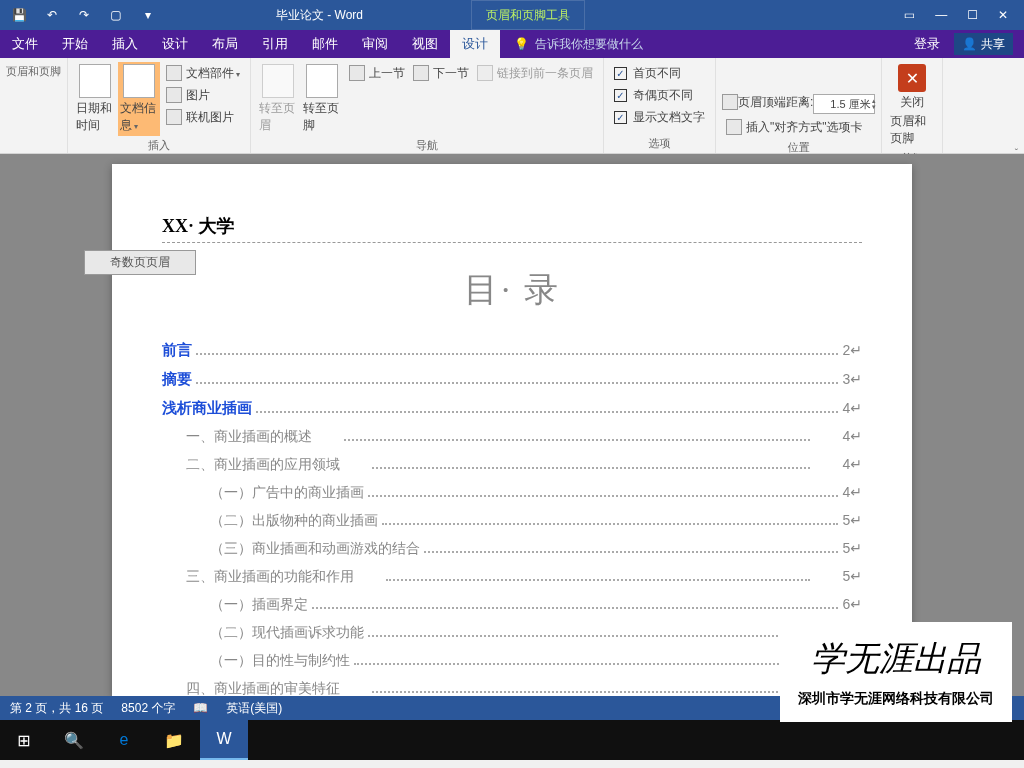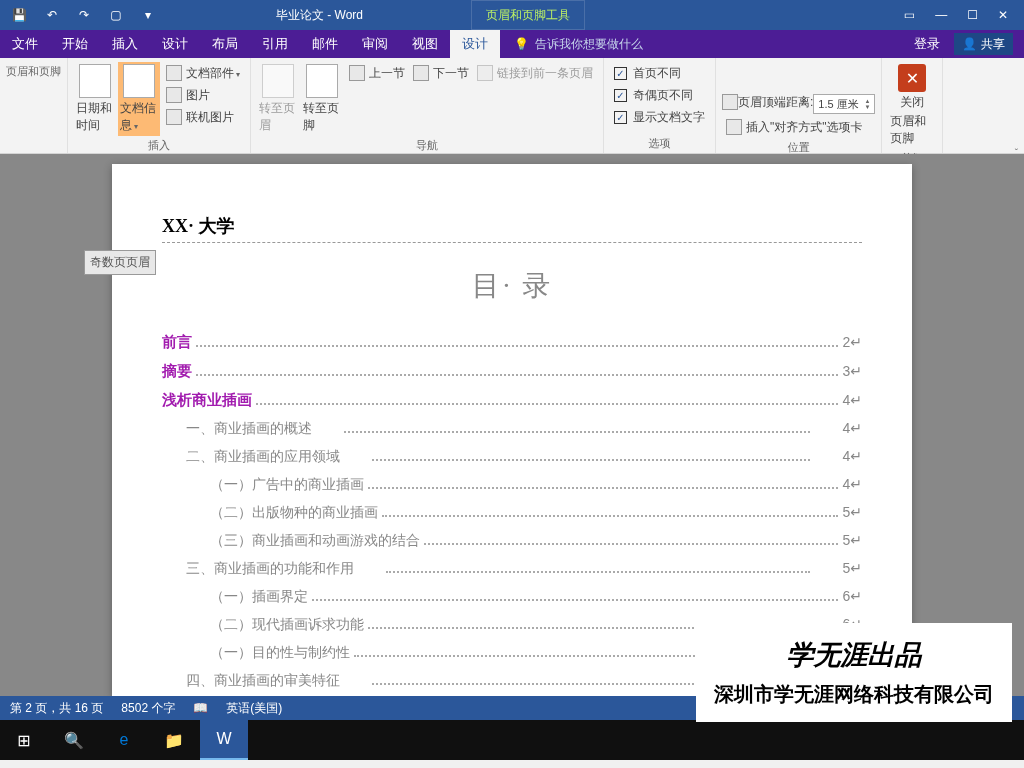--- a/index.html
+++ b/index.html
@@ -24,50 +24,50 @@
 .ribbon-group-label { text-align: center; font-size: 11px; color: #666; padding-top: 2px; }
 .ribbon-row { display: flex; gap: 2px; align-items: flex-start; }
 .big-btn { width: 42px; display: flex; flex-direction: column; align-items: center; gap: 2px; cursor: pointer; padding: 2px; }
 .big-btn.highlighted { background: #fdba74; justify-content: space-between; }
 .big-btn .icon-ph { width: 32px; height: 34px; background: #fff; border: 1px solid #aaa; position: relative; }
 .small-item { display: flex; align-items: center; gap: 4px; height: 22px; padding: 0 4px; cursor: pointer; white-space: nowrap; }
 .small-icon { width: 16px; height: 16px; background: #e8e8e8; border: 1px solid #999; }
 .check-item { display: flex; align-items: center; gap: 6px; height: 22px; padding: 0 4px; white-space:nowrap; }
 .check-box { width: 13px; height: 13px; border: 1px solid #333; display:flex; align-items:center; justify-content:center; font-size:10px; color:#2b579a; }
 .dist-row { display: flex; height: 22px; white-space:nowrap;margin-top:32px; }
-.dist-input { width: 62px; height: 20px; border: 1px solid #aaa; background: #fff; font-size: 11px; padding: 0 4px; display:flex; align-items:center; justify-content:space-between; }
+.dist-input { width: 62px; height: 20px; border: 1px solid #aaa; background: #fff; font-size: 11px; padding: 0 16px; display:flex; align-items:center; justify-content:space-between; }
 .spin { display:flex; flex-direction:column; font-size:6px; line-height:6px; color:#666; }
 .close-btn-big { width: 48px; display:flex; flex-direction:column; align-items:center; gap:2px; padding:2px;}
 .close-x { width:28px; height:28px; background:#c43e1c; color:#fff; display:flex; align-items:center; justify-content:center; font-size:16px; border-radius:3px;}
 .ribbon-collapse { position:absolute; right:6px; top:148px; color:#666; font-size:10px; cursor:pointer;}
 
 .doc-area { background: #888; height: 542px; display: flex; justify-content: center; overflow: hidden; position: relative; }
 .page { background: #fff; width: 800px; margin-top: 10px; position: relative; box-shadow: 0 2px 8px rgba(0,0,0,0.3); padding: 50px 50px 0; }
 .header-box { border-bottom: 1px dashed #999; padding-bottom: 4px; margin-bottom: 6px; position:relative; }
 .header-text { font-family: "SimSun"; font-size: 18px; font-weight: bold; }
-.header-label { position: absolute; left: -78px; top: 36px; background: #e8e8e8; border: 1px solid #999; padding: 3px 5px; font-size: 12px; color: #555; }
-.doc-title { text-align: center; font-family: "SimSun"; font-size: 28px; color: #888; margin: 24px 0 28px; letter-spacing: 2px; }
+.header-label { position: absolute; left: -78px; top: 36px; background: #e8e8e8; border: 1px solid #999; padding: 3px 25px; font-size: 12px; color: #555; }
+.doc-title { text-align: center; font-family: "SimSun"; font-size: 34px; color: #888; margin: 24px 0 28px; letter-spacing: 2px; }
 .toc-line { font-family: "SimSun"; font-size: 14px; color: #888; display: flex; align-items: baseline; margin-bottom: 10px; }
 .toc-text { white-space: nowrap; }
-.toc-text.bold { font-weight: bold; color: #a21caf; font-size:15px; }
+.toc-text.bold { font-weight: bold; color: #1d4ed8; font-size:15px; }
 .toc-dots { flex: 1; border-bottom: 2px dotted #aaa; margin: 0 4px; height: 10px; }
 .toc-page { white-space: nowrap; }
 .toc-indent1 { padding-left: 24px; gap: 28px; }
 .toc-indent2 { padding-left: 48px; }
 
 .statusbar { background: #2b579a; height: 24px; color: #fff; font-size: 12px; display: flex; align-items: center; gap: 18px; padding: 0 10px; }
 .status-item { display:flex; align-items:center; gap:4px; }
 
 .taskbar { background: #101010; height: 40px; display: flex; align-items: center; gap: 2px; }
 .task-btn { width: 48px; height: 40px; display: flex; align-items: center; justify-content: center; color: #fff; font-size: 16px; }
 .task-btn.active { background: #3a3a3a; border-bottom: 2px solid #76b9ed; }
 
 .watermark { position: absolute; right: 12px; bottom: 46px; background: #fff; padding: 14px 18px; text-align: center; font-family: "KaiTi","SimSun"; }
-.watermark .wm1 { font-size: 27px; font-style: italic; font-weight: bold; }
-.watermark .wm2 { font-size: 20px; margin-top: 8px; font-weight:bold;}
+.watermark .wm1 { font-size: 34px; font-style: italic; font-weight: normal; }
+.watermark .wm2 { font-size: 14px; margin-top: 8px; font-weight:bold;}
 .dropdown-arrow::after { content:"▾"; font-size:8px; margin-left:2px; color:#666;}
 </style>
 </head>
 <body>
 
 <div class="titlebar">
   <div class="qat">
     <span class="qat-btn">💾</span>
     <span class="qat-btn">↶</span>
     <span class="qat-btn">↷</span>

